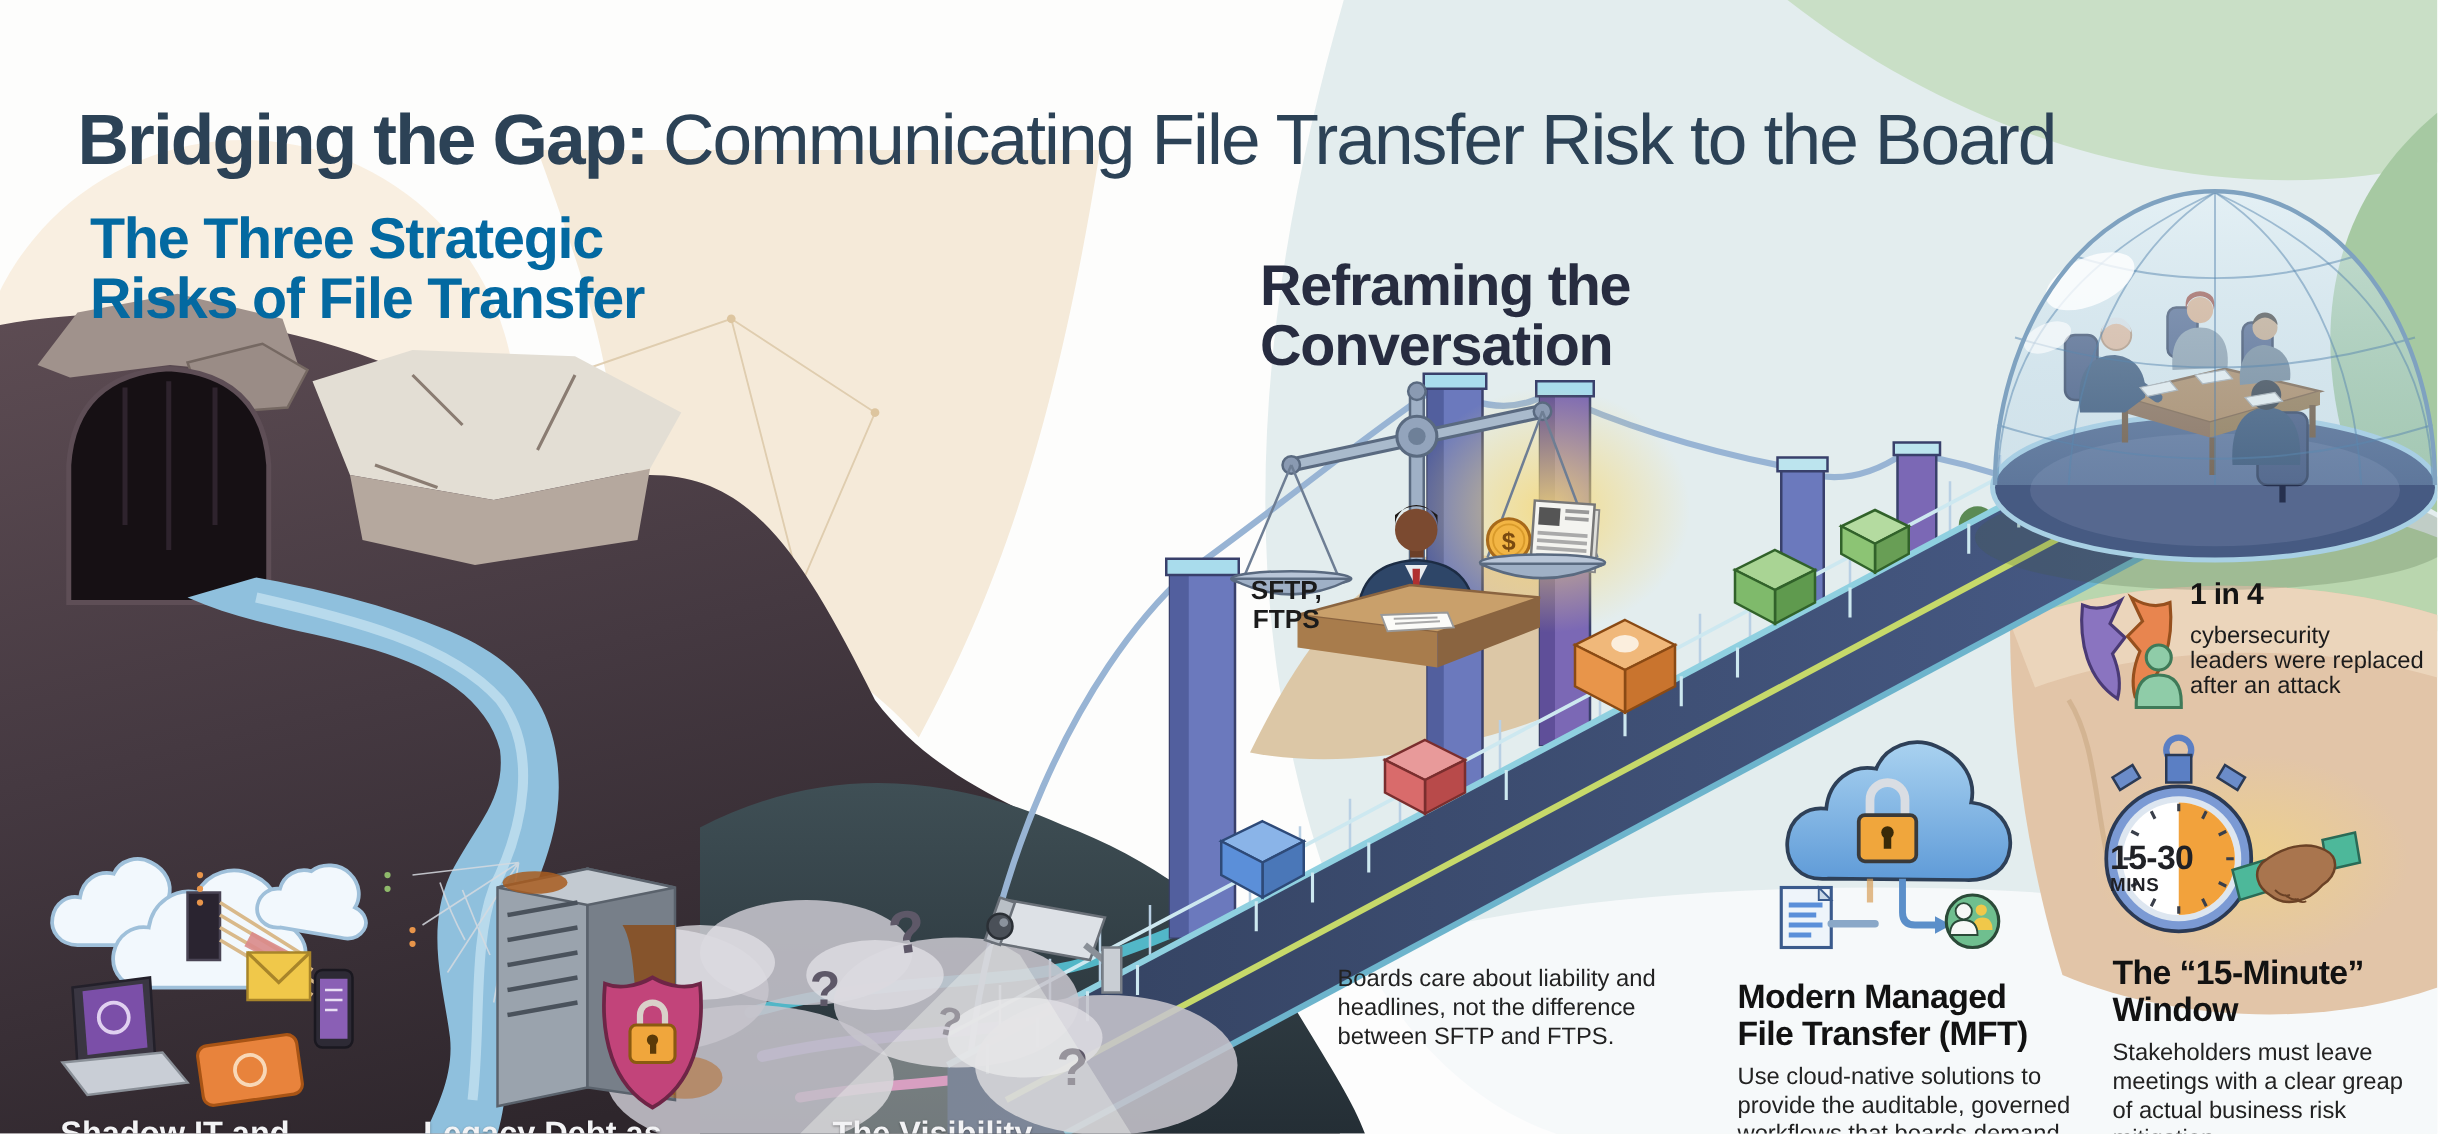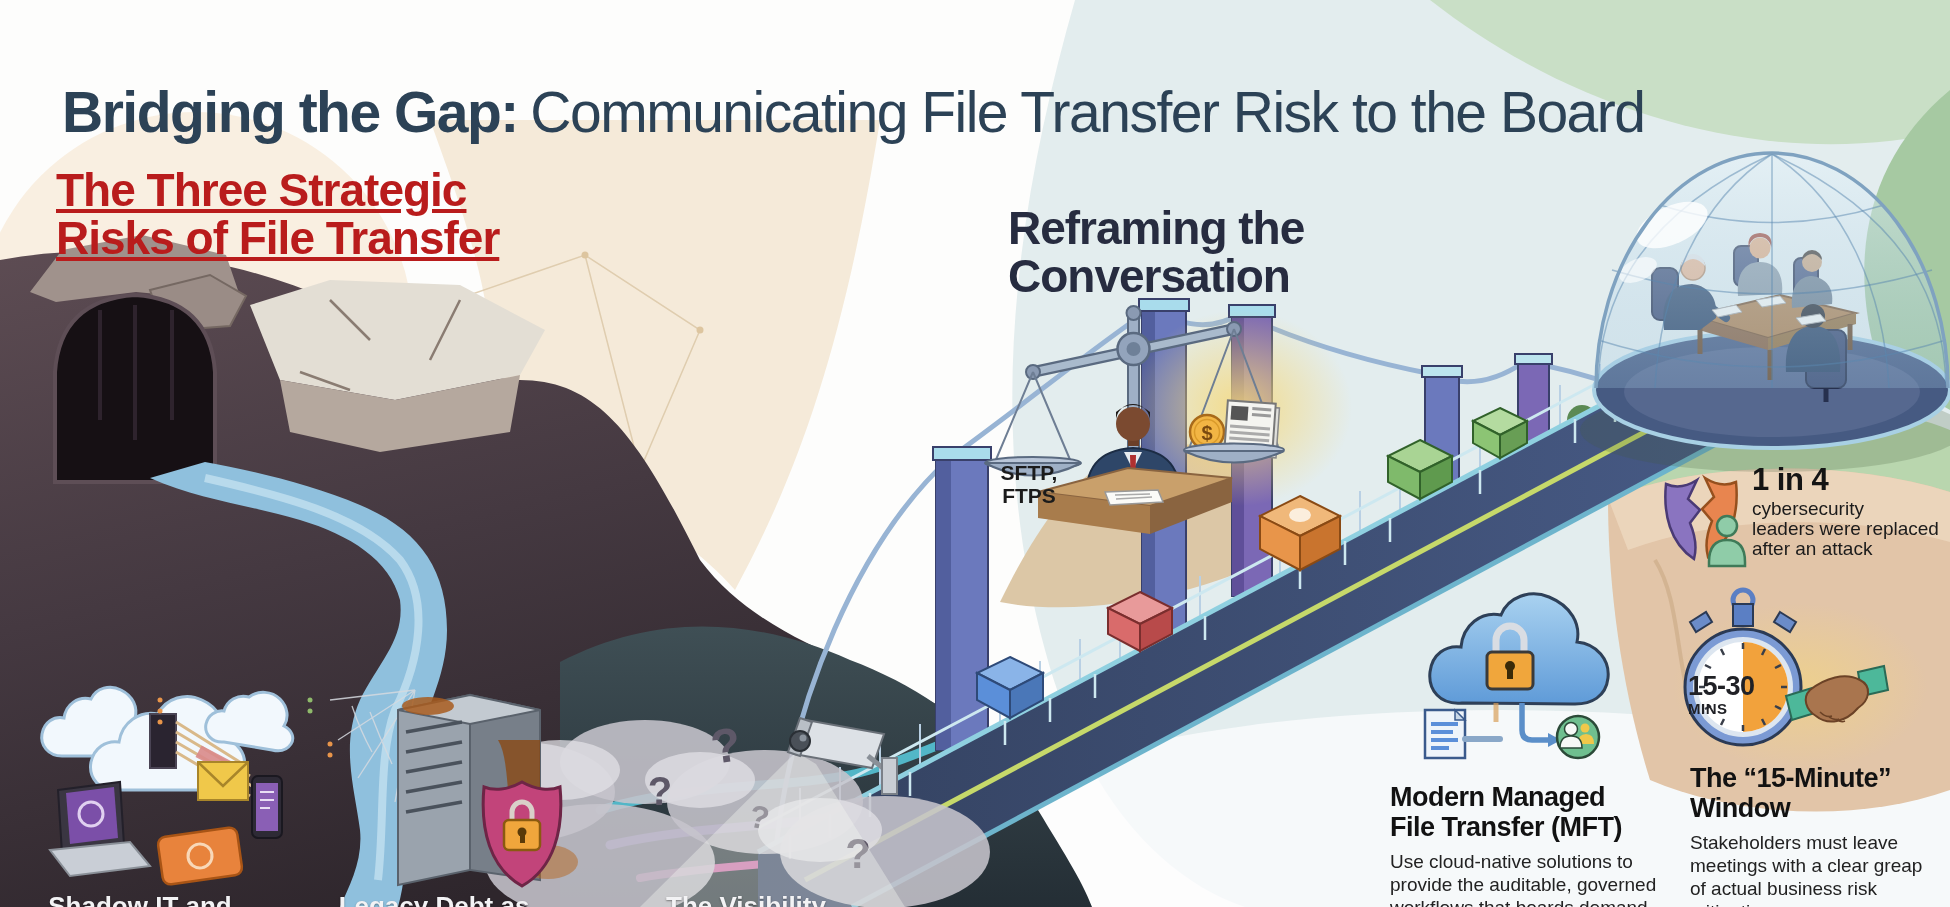--- a/index.html
+++ b/index.html
@@ -4,26 +4,26 @@
 <style>
   html,body{margin:0;padding:0;background:#fff;}
   .canvas{position:relative;width:1950px;height:907px;overflow:hidden;background:#fdfdfc;
           font-family:"Liberation Sans","DejaVu Sans",sans-serif;}
   .canvas svg.scene{position:absolute;left:0;top:0;}
   .t-abs{position:absolute;}
   .title{left:62px;top:36px;font-size:57px;font-weight:400;color:#2c4256;letter-spacing:-1.5px;white-space:nowrap;margin-top:43px;}
   .title b{font-weight:700;}
   .title span{margin-left:.22em;}
   .h-head{font-size:46px;font-weight:700;line-height:1.05;letter-spacing:-1px;white-space:pre-line;}
-  .h-left{left:56px;top:166px;color:#b91c1c;text-decoration:underline;}
+  .h-left{left:72px;top:166px;color:#0369a1;}
   .h-right{left:1008px;top:166px;color:#272c40;margin-top:38px;}
   .scale-label{font-size:21px;font-weight:700;text-align:center;line-height:1.1;white-space:pre-line;color:#1b1b1b;}
   .lbl-sftp{left:968px;top:444px;width:122px;margin-top:17px;}
   .lbl-liab{left:1156px;top:350px;width:164px;}
-  .stat-value{left:1752px;top:462px;font-size:31px;font-weight:700;color:#141414;letter-spacing:-0.5px;}
+  .stat-value{left:1752px;top:462px;font-size:24px;font-weight:700;color:#141414;letter-spacing:-0.5px;}
   .stat-desc{left:1752px;top:499px;width:205px;font-size:19px;line-height:1.05;white-space:pre-line;color:#1b1b1b;}
   .watch-range{left:1688px;top:671px;width:110px;text-align:left;font-size:27px;font-weight:700;color:#202126;letter-spacing:-0.5px;}
   .watch-mins{left:1688px;top:700px;width:110px;text-align:left;font-size:15px;font-weight:700;color:#202126;letter-spacing:.5px;}
   .card{top:764px;}
   .card-1{left:1070px;width:300px;}
   .card-2{left:1390px;width:300px;margin-top:19px;}
   .card-3{left:1690px;width:252px;}
   .card-title{font-size:27px;font-weight:700;line-height:1.1;letter-spacing:-0.5px;white-space:pre-line;color:#121212;}
   .card-body{font-size:19px;line-height:1.2;white-space:pre-line;color:#222;margin-top:9px;}
   .partial-label{top:891px;font-size:26px;font-weight:700;color:#f3f3f5;white-space:nowrap;text-align:center;
@@ -446,20 +446,23 @@
 
 <div class="t-abs stat-value">1 in 4</div>
 <div class="t-abs stat-desc">cybersecurity
 leaders were replaced
 after an attack</div>
 
 <div class="t-abs watch-range">15-30</div>
 <div class="t-abs watch-mins">MINS</div>
 
 <div class="t-abs card card-1">
+  <div class="card-body">Boards care about liability and
+headlines, not the difference
+between SFTP and FTPS.</div>
 </div>
 <div class="t-abs card card-2">
   <div class="card-title">Modern Managed
 File Transfer (MFT)</div>
   <div class="card-body">Use cloud-native solutions to
 provide the auditable, governed
 workflows that boards demand.</div>
 </div>
 <div class="t-abs card card-3">
   <div class="card-title">The “15-Minute”

